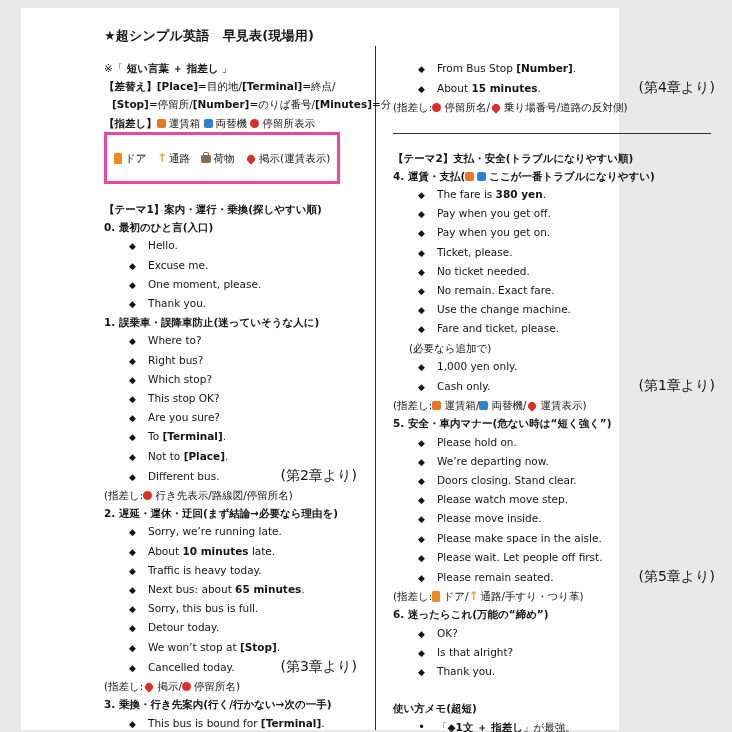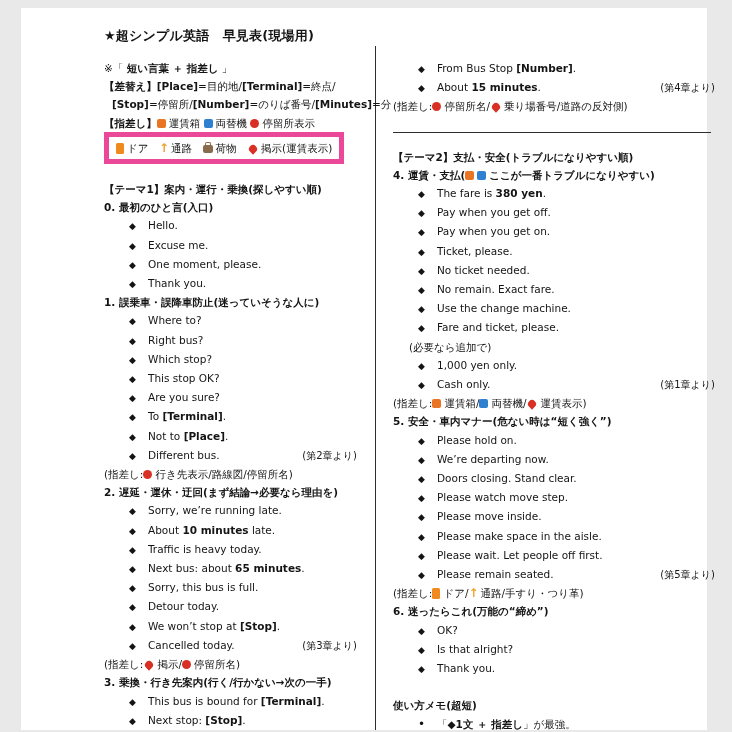--- a/index.html
+++ b/index.html
@@ -1,34 +1,34 @@
 <!DOCTYPE html>
 <html><head>
 <meta charset="utf-8">
 <style>
   *{box-sizing:border-box}
   html,body{margin:0;padding:0;width:732px;height:732px;background:#e9e9e9;overflow:hidden}
   body{font-family:"DejaVu Sans","Liberation Sans",sans-serif;color:#141414}
-  .page{position:absolute;left:21px;top:8px;width:686px;height:722px;background:#ffffff}
+  .page{position:absolute;left:21px;top:8px;width:598px;height:722px;background:#ffffff}
   .doc-title{position:absolute;left:83px;top:19px;font-size:13px;font-weight:700;letter-spacing:.2px;white-space:nowrap}
   .divider{position:absolute;left:354px;top:38px;bottom:0;width:1px;background:#2e2e2e}
   .col{position:absolute;font-size:10.5px;line-height:18.2px}
   .col-left{left:83px;top:51px;width:253px}
   .col-right{left:372px;top:51px;width:322px}
   .ln{white-space:nowrap}
   .b{font-weight:700}
   .ind1{padding-left:8px}
   .ind2{padding-left:16px}
   .item{display:flex;align-items:baseline;white-space:nowrap}
   .marker{flex:none;width:19px;margin-left:25px;font-size:9px}
   .marker.dot{font-size:12px}
   .txt{flex:none}
-  .ref{margin-left:auto;font-size:10px}
+  .ref{margin-left:auto;font-size:14px}
   .hr{height:1px;background:#2e2e2e;margin-right:4px}
-  .box{display:inline-block;border:5px solid #ec4899;padding:2px 7px}
+  .box{display:inline-block;border:3px solid #ec4899;padding:14px 7px}
   .ic{display:inline-block;margin-right:3px}
   .ic-square{width:9px;height:9px;border-radius:2px;background:var(--c);vertical-align:-1px}
   .ic-circle{width:9px;height:9px;border-radius:50%;background:var(--c);vertical-align:-1px}
   .ic-door{width:8px;height:11px;border-radius:1.5px;background:var(--c);vertical-align:-2px}
   .ic-case{position:relative;width:10px;height:8px;border-radius:2px;background:var(--c);vertical-align:-1px}
   .ic-case::before{content:"";position:absolute;top:-3px;left:2px;width:4px;height:3px;border:1px solid var(--c);border-bottom:none;border-radius:2px 2px 0 0}
   .ic-pin{width:8px;height:8px;border-radius:50% 50% 50% 0;background:var(--c);transform:rotate(-45deg);margin:0 4px 0 2px;vertical-align:-1px}
   .ic-arrow{color:var(--c);font-weight:700;font-size:12px;margin-right:2px;background:none}
 </style>
 </head>

